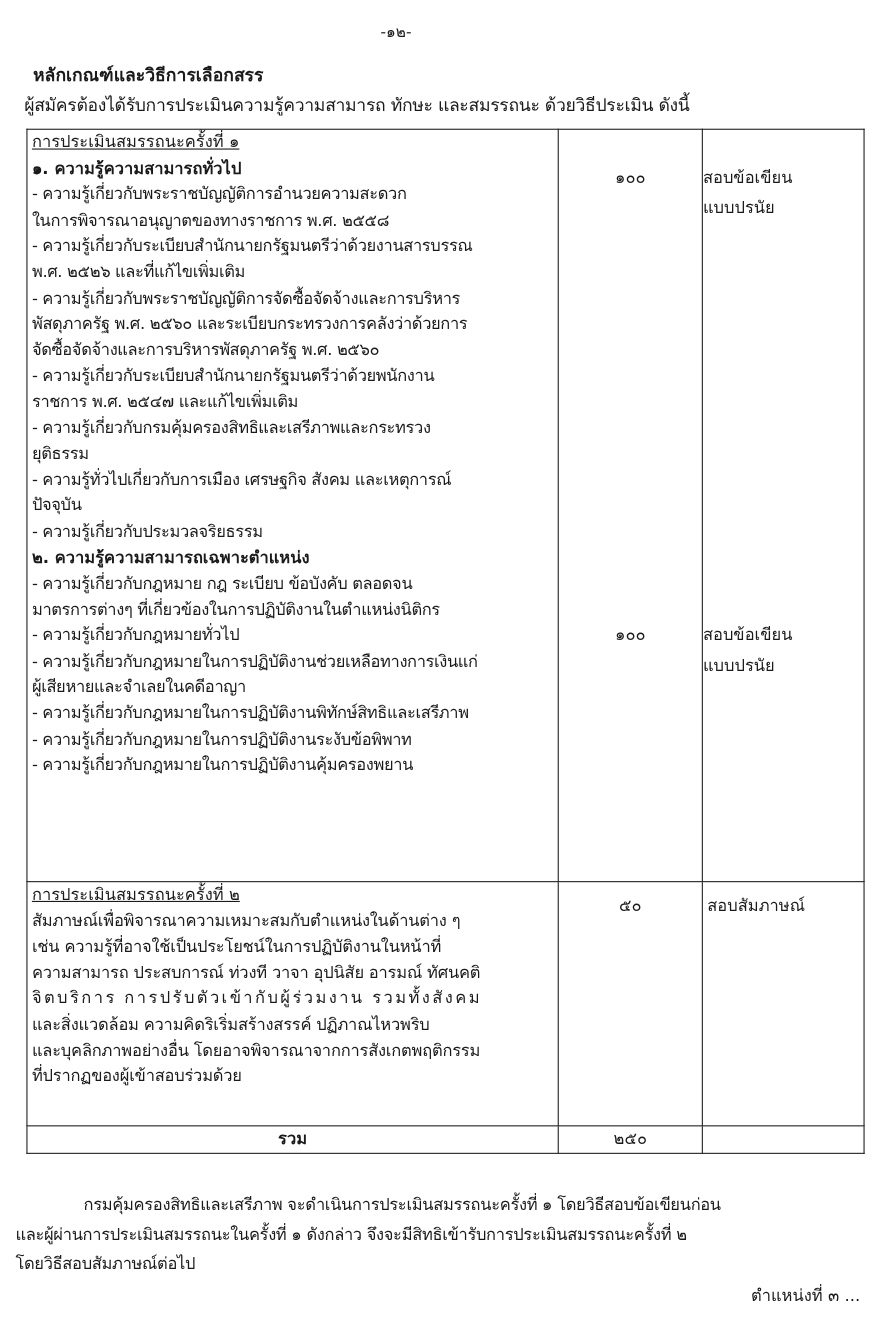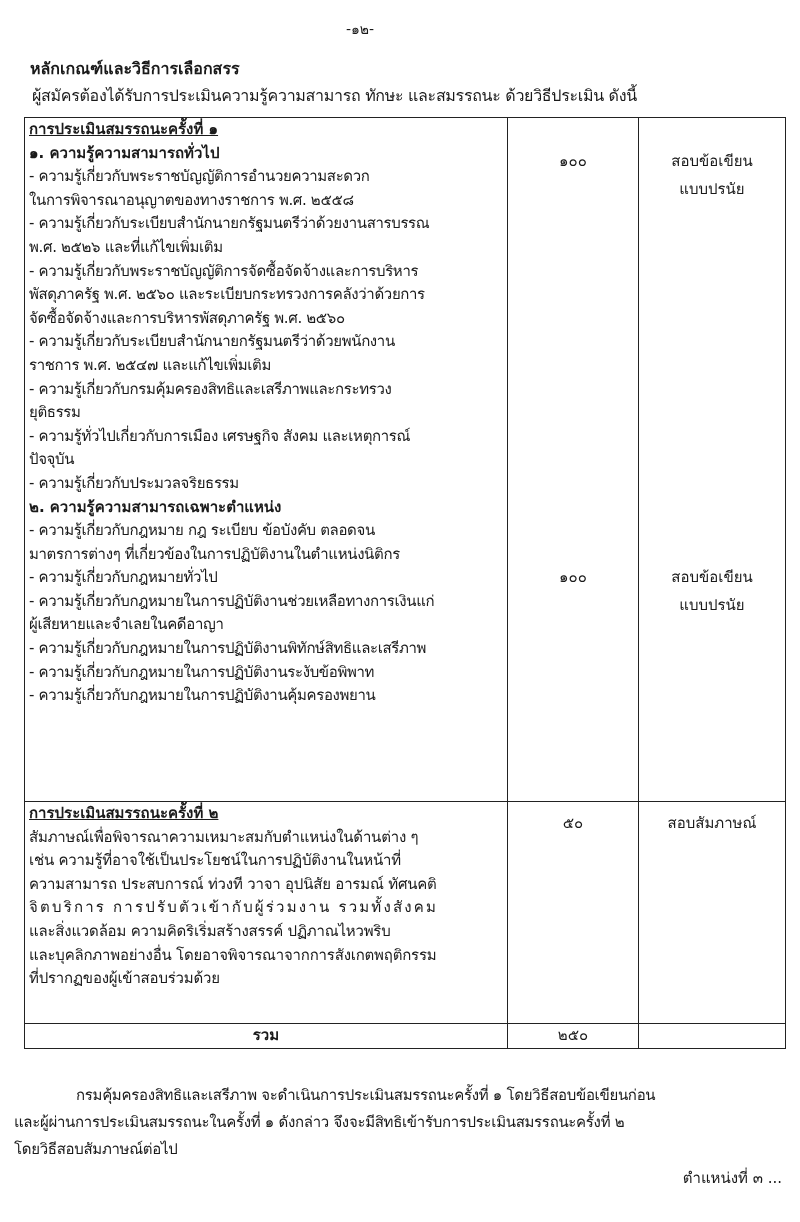--- a/index.html
+++ b/index.html
@@ -1,28 +1,28 @@
 <!DOCTYPE html>
 <html><head>
 <meta charset="utf-8">
 <style>
   html, body { margin:0; padding:0; background:#ffffff; }
   body { width:800px; height:1222px; position:relative; overflow:hidden;
          font-family:"DejaVu Sans","Liberation Sans",sans-serif; color:#1a1a1a; }
   .page-num { position:absolute; top:18px; left:0; width:720px; text-align:center; font-size:14px; }
   .heading { position:absolute; left:30px; top:56px; font-size:16px; font-weight:bold; }
-  .subheading { position:absolute; left:32px; top:83px; font-size:16px; white-space:nowrap; letter-spacing:-0.3px; }
+  .subheading { position:absolute; left:22px; top:83px; font-size:16px; white-space:nowrap; letter-spacing:-0.3px; }
   table.criteria { position:absolute; left:24px; top:117px; width:762px; border-collapse:collapse;
                    font-size:15px; line-height:23.6px; }
   table.criteria td, table.criteria th { border:1.5px solid #222; vertical-align:top; padding:0 4px; }
   table.criteria th { font-weight:normal; text-align:center; height:27px; vertical-align:middle; font-size:15.5px; }
   .c1 { width:474px; }
   .c2 { width:122px; text-align:center; }
-  .c3 { text-align:center; }
-  .sec-title { font-weight:bold; text-decoration:underline; }
+  .c3 { }
+  .sec-title { font-weight:normal; text-decoration:underline; }
   .sub-title { font-weight:bold; }
   .line { white-space:nowrap; overflow:hidden; letter-spacing:-0.35px; }
   .method-line { display:block; }
   .sec2 .line { letter-spacing:-0.2px; }
   .total-row td { height:24px; vertical-align:middle; }
   .total-label { text-align:center; font-weight:bold; }
   .footer-para { position:absolute; left:14px; top:1082px; width:760px; font-size:15px; line-height:27px; letter-spacing:-0.3px; }
   .footer-para .indent { padding-left:62px; }
   .continue { position:absolute; right:18px; top:1166px; font-size:15px; }
 </style>

